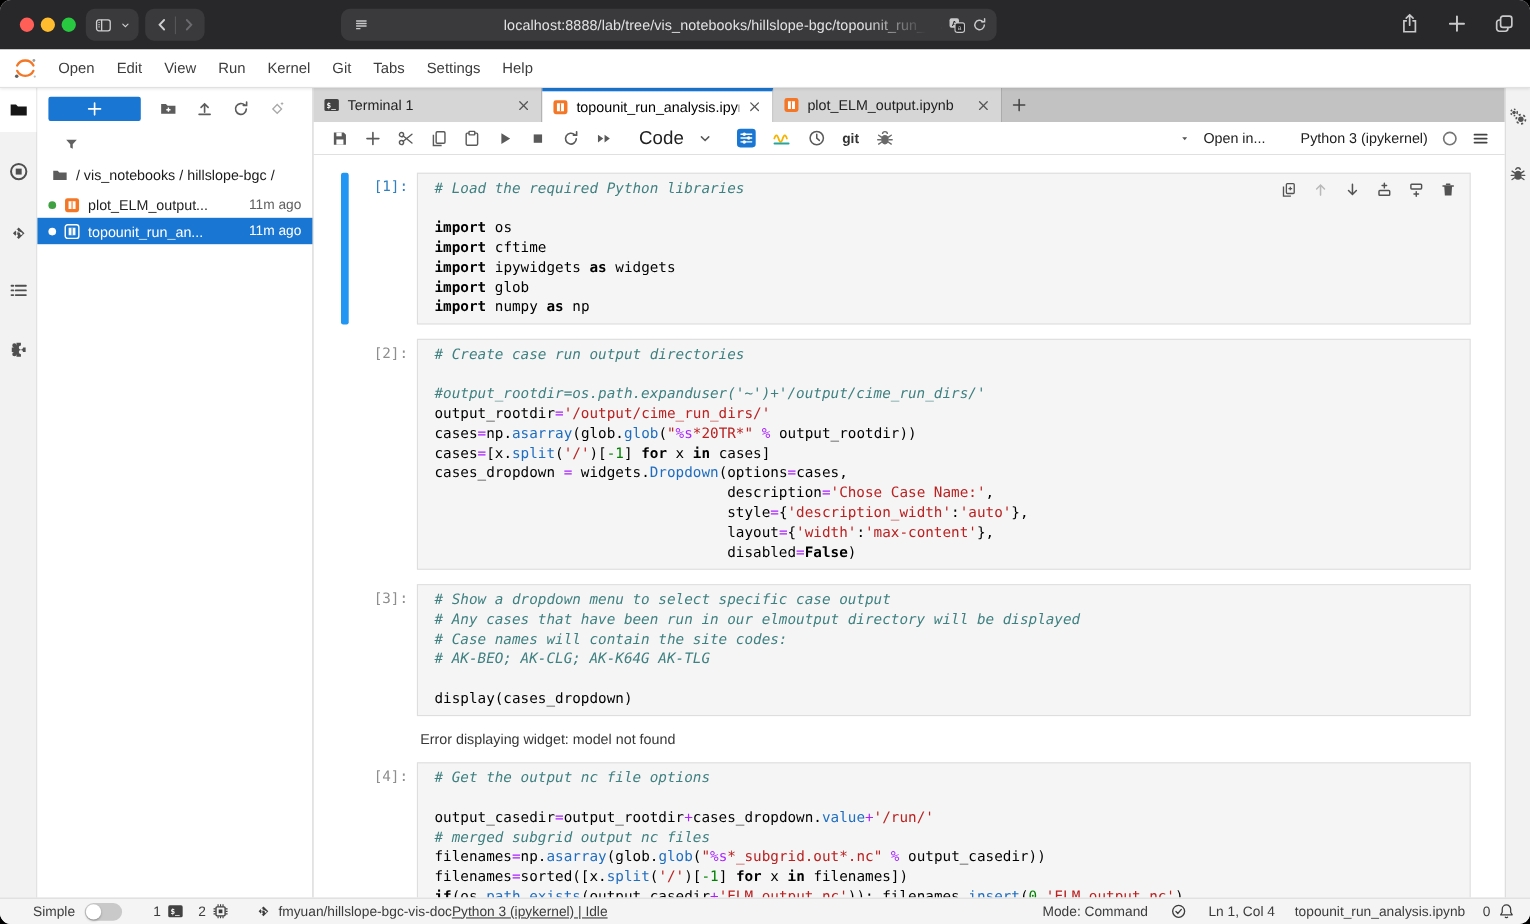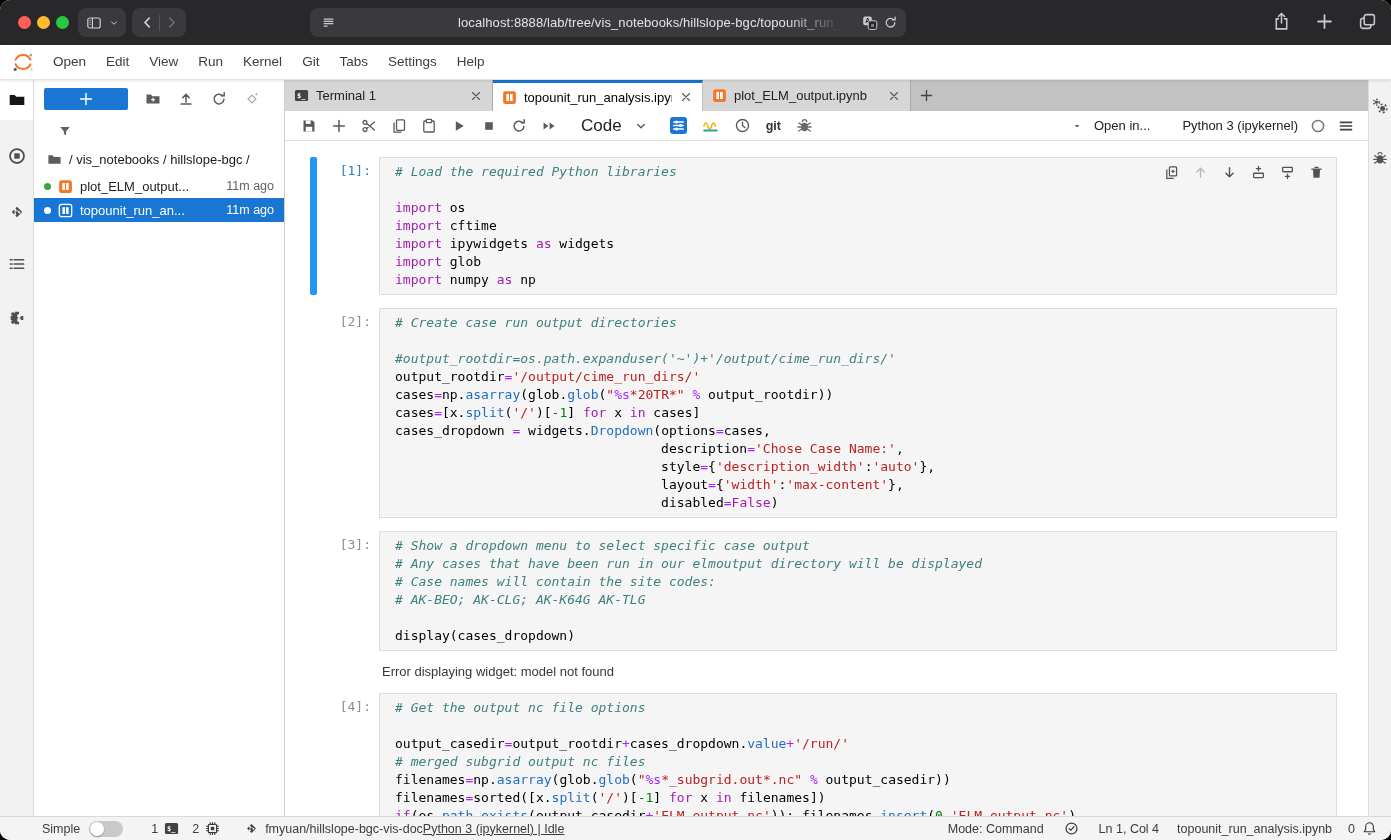--- a/index.html
+++ b/index.html
@@ -91,38 +91,38 @@
   .nbarea{flex:1;overflow:hidden;padding-top:16px;background:#fff;}
   .cell{display:flex;margin:0 31px 13px 25px;}
   .collapser{width:7px;border-radius:2px;background:transparent;flex:none;}
   .collapser.on{background:#2196f3;}
   .prompt{width:62px;flex:none;text-align:right;padding:6px 8px 0 0;box-sizing:border-box;font-family:"DejaVu Sans Mono",monospace;font-size:13px;color:#8e8e8e;}
   .prompt.on{color:#307fc1;}
   .editor{flex:1;background:#f5f5f5;border:1px solid #dedede;padding:5px 15px;position:relative;min-width:0;}
   pre.code{margin:0;font-family:"DejaVu Sans Mono",monospace;font-size:13px;line-height:18px;color:#000;}
   .line{height:18px;white-space:pre;}
   .tk-c{color:#408080;font-style:italic;}
-  .tk-k{color:#a21caf;font-weight:normal;}
+  .tk-k{color:#000000;font-weight:bold;}
   .tk-s{color:#ba2121;}
   .tk-s2{color:#aa22ff;}
   .tk-f{color:#1f6dc1;}
   .tk-o{color:#aa22ff;}
   .tk-n{color:#008000;}
   .cell-toolbar{position:absolute;top:7px;right:12px;display:flex;gap:14px;color:#525252;}
   .cell-toolbar .icon{width:15px;height:15px;}
   .cell-toolbar .disabled{color:#b9b9b9;}
   .outputrow{margin:6px 31px 14px 97px;font-size:13px;color:#383838;}
 
   .rightstrip{width:22px;background:#f2f2f2;border-left:1px solid #dcdcdc;position:relative;flex:none;}
   .rightstrip .slot{position:absolute;left:0;width:22px;height:40px;display:flex;align-items:center;justify-content:center;color:#545454;}
   .rightstrip .slot .icon{width:16px;height:16px;}
   .rs-props{top:6px;} .rs-debug{top:58px;}
 
   
-  .statusbar{position:absolute;bottom:0;left:0;right:0;height:24px;background:#f4f4f4;border-top:1px solid #d9d9d9;display:flex;align-items:center;font-size:12.5px;color:#3c3c3c;padding:0 14px 0 42px;box-sizing:border-box;}
+  .statusbar{position:absolute;bottom:0;left:0;right:0;height:24px;background:#f4f4f4;border-top:1px solid #d9d9d9;display:flex;align-items:center;font-size:12.5px;color:#3c3c3c;padding:0 14px 0 30px;box-sizing:border-box;}
   .statusbar .icon{width:15px;height:15px;}
   .toggle{width:34px;height:16px;border-radius:8px;background:#c9c9c9;position:relative;margin-left:9px;}
   .toggle .knob{position:absolute;left:1px;top:1px;width:14px;height:14px;border-radius:50%;background:#fff;box-shadow:0 1px 2px rgba(0,0,0,.3);}
   .sb-item{display:flex;align-items:center;gap:6px;}
 </style>
 </head>
 <body>
 
 <div class="window">
 

